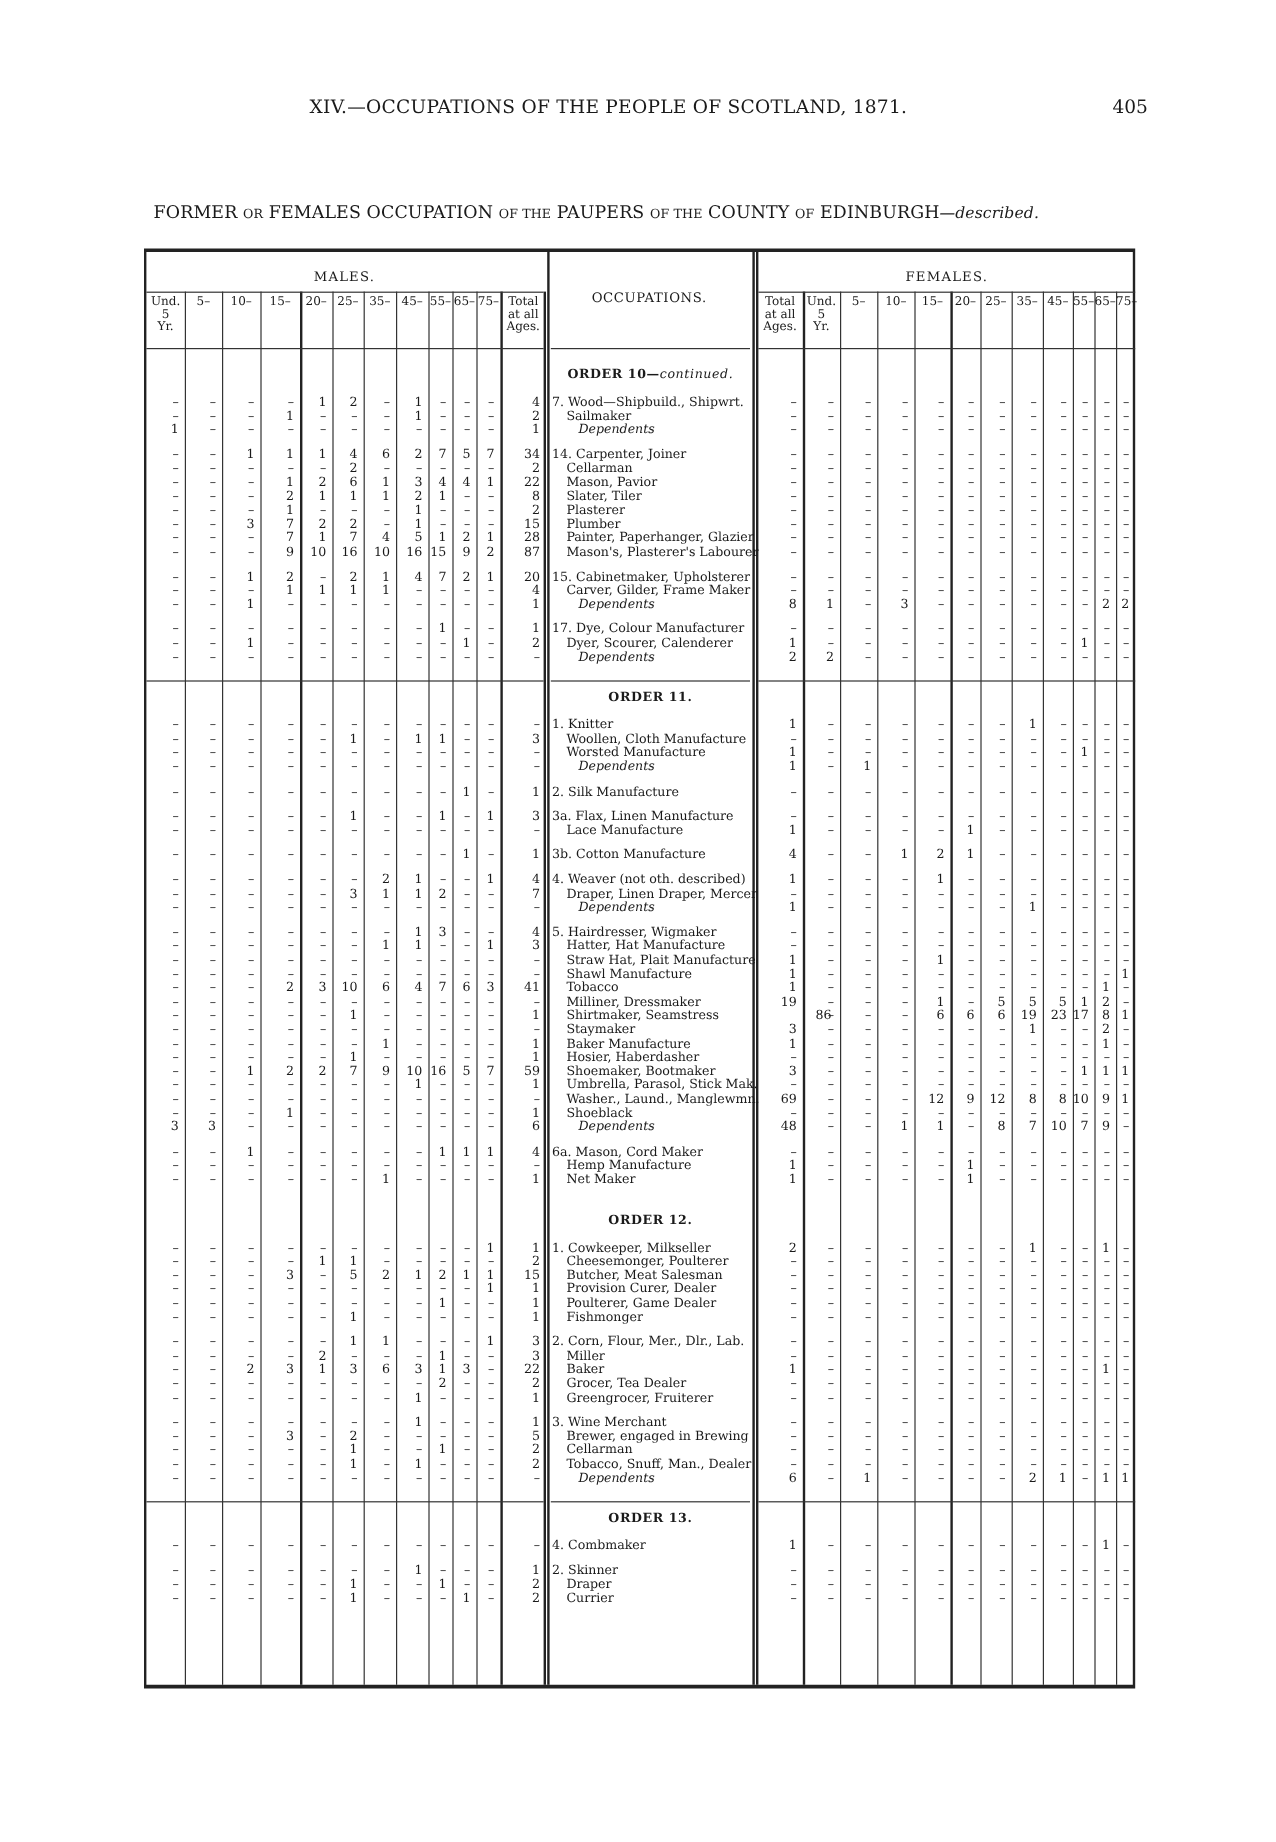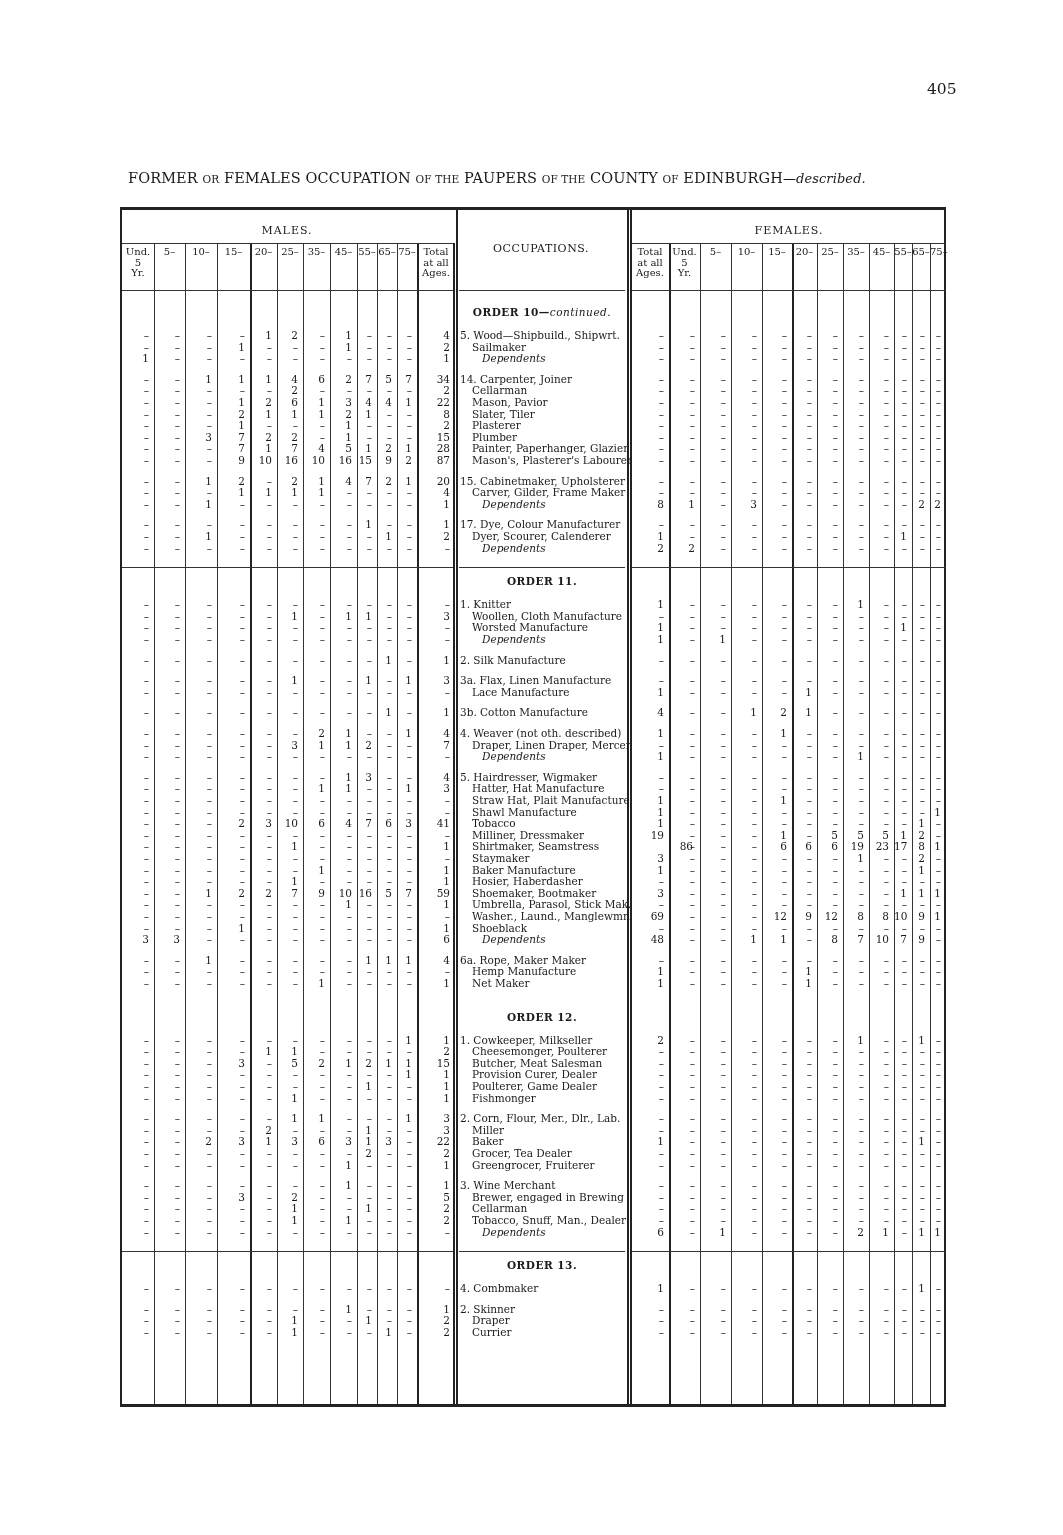--- a/index.html
+++ b/index.html
@@ -24,20 +24,21 @@
   .cell { position: absolute; top: 0; text-align: right; }
   .occ { position: absolute; top: 0; white-space: nowrap; font-size: 10.5px; }
   .occ.dep { font-style: italic; }
   .order-title { position: absolute; font-size: 10.5px; font-weight: bold; letter-spacing: 0.5px; text-align: center; }
   .order-title i { font-weight: normal; }
 </style>
 </head>
 <body>
 
 <div class="running-head">
+  <span class="running-title">XIV.—OCCUPATIONS OF THE PEOPLE OF SCOTLAND, 1871.</span>
   <span class="page-number">405</span>
 </div>
 
 <div class="table-title">
   <span>FORMER</span>
   <span class="sc">OR</span>
   <span>FEMALES OCCUPATION</span>
   <span class="sc">OF THE</span>
   <span>PAUPERS</span>
   <span class="sc">OF THE</span>
@@ -120,21 +121,21 @@
       <span class="cell" style="left: 63px; width: 27px;">–</span>
       <span class="cell" style="left: 95px; width: 28px;">–</span>
       <span class="cell" style="left: 128px; width: 22px;">1</span>
       <span class="cell" style="left: 155px; width: 21px;">2</span>
       <span class="cell" style="left: 181px; width: 22px;">–</span>
       <span class="cell" style="left: 208px; width: 22px;">1</span>
       <span class="cell" style="left: 235px; width: 15px;">–</span>
       <span class="cell" style="left: 255px; width: 15px;">–</span>
       <span class="cell" style="left: 275px; width: 15px;">–</span>
       <span class="cell" style="left: 295px; width: 33px;">4</span>
-      <span class="occ" style="left: 338px;">5. Wood—Shipbuild., Shipwrt.</span>
+      <span class="occ" style="left: 338px;">7. Wood—Shipbuild., Shipwrt.</span>
       <span class="cell" style="left: 509px; width: 33px;">–</span>
       <span class="cell" style="left: 547px; width: 26px;">–</span>
       <span class="cell" style="left: 578px; width: 26px;">–</span>
       <span class="cell" style="left: 609px; width: 26px;">–</span>
       <span class="cell" style="left: 640px; width: 25px;">–</span>
       <span class="cell" style="left: 670px; width: 20px;">–</span>
       <span class="cell" style="left: 695px; width: 21px;">–</span>
       <span class="cell" style="left: 721px; width: 21px;">–</span>
       <span class="cell" style="left: 747px; width: 20px;">–</span>
       <span class="cell" style="left: 772px; width: 13px;">–</span>
@@ -1285,21 +1286,21 @@
       <span class="cell" style="left: 63px; width: 27px;">1</span>
       <span class="cell" style="left: 95px; width: 28px;">–</span>
       <span class="cell" style="left: 128px; width: 22px;">–</span>
       <span class="cell" style="left: 155px; width: 21px;">–</span>
       <span class="cell" style="left: 181px; width: 22px;">–</span>
       <span class="cell" style="left: 208px; width: 22px;">–</span>
       <span class="cell" style="left: 235px; width: 15px;">1</span>
       <span class="cell" style="left: 255px; width: 15px;">1</span>
       <span class="cell" style="left: 275px; width: 15px;">1</span>
       <span class="cell" style="left: 295px; width: 33px;">4</span>
-      <span class="occ" style="left: 338px;">6a. Rope, Maker Maker</span>
+      <span class="occ" style="left: 338px;">6a. Mason, Cord Maker</span>
       <span class="cell" style="left: 509px; width: 33px;">–</span>
       <span class="cell" style="left: 547px; width: 26px;">–</span>
       <span class="cell" style="left: 578px; width: 26px;">–</span>
       <span class="cell" style="left: 609px; width: 26px;">–</span>
       <span class="cell" style="left: 640px; width: 25px;">–</span>
       <span class="cell" style="left: 670px; width: 20px;">–</span>
       <span class="cell" style="left: 695px; width: 21px;">–</span>
       <span class="cell" style="left: 721px; width: 21px;">–</span>
       <span class="cell" style="left: 747px; width: 20px;">–</span>
       <span class="cell" style="left: 772px; width: 13px;">–</span>

